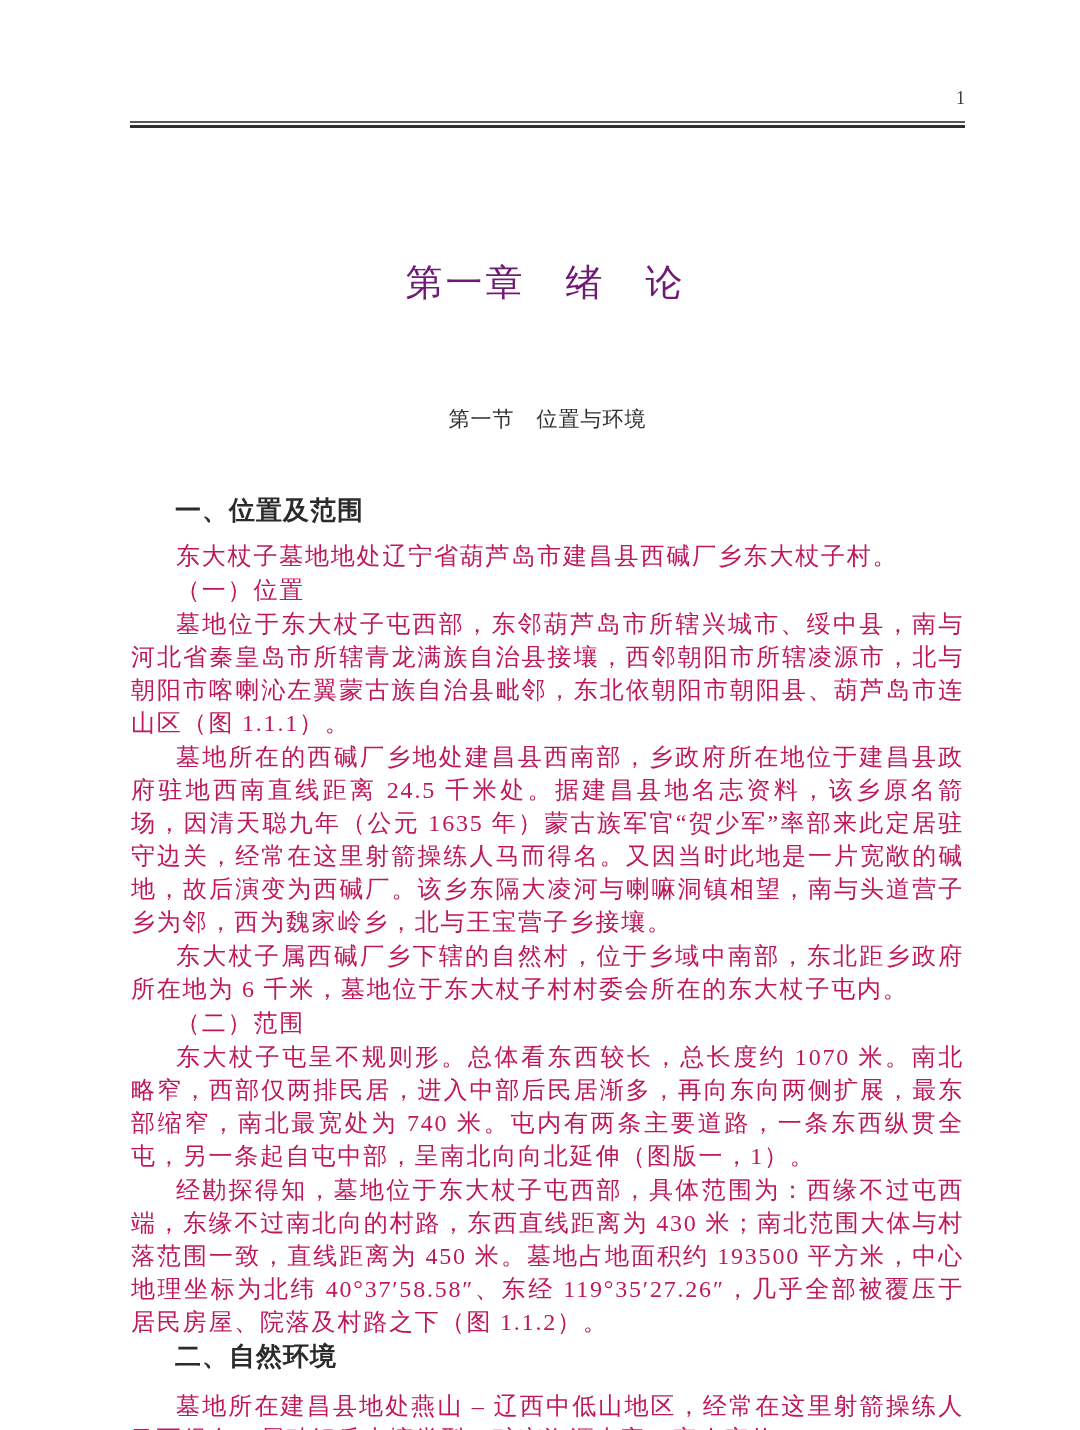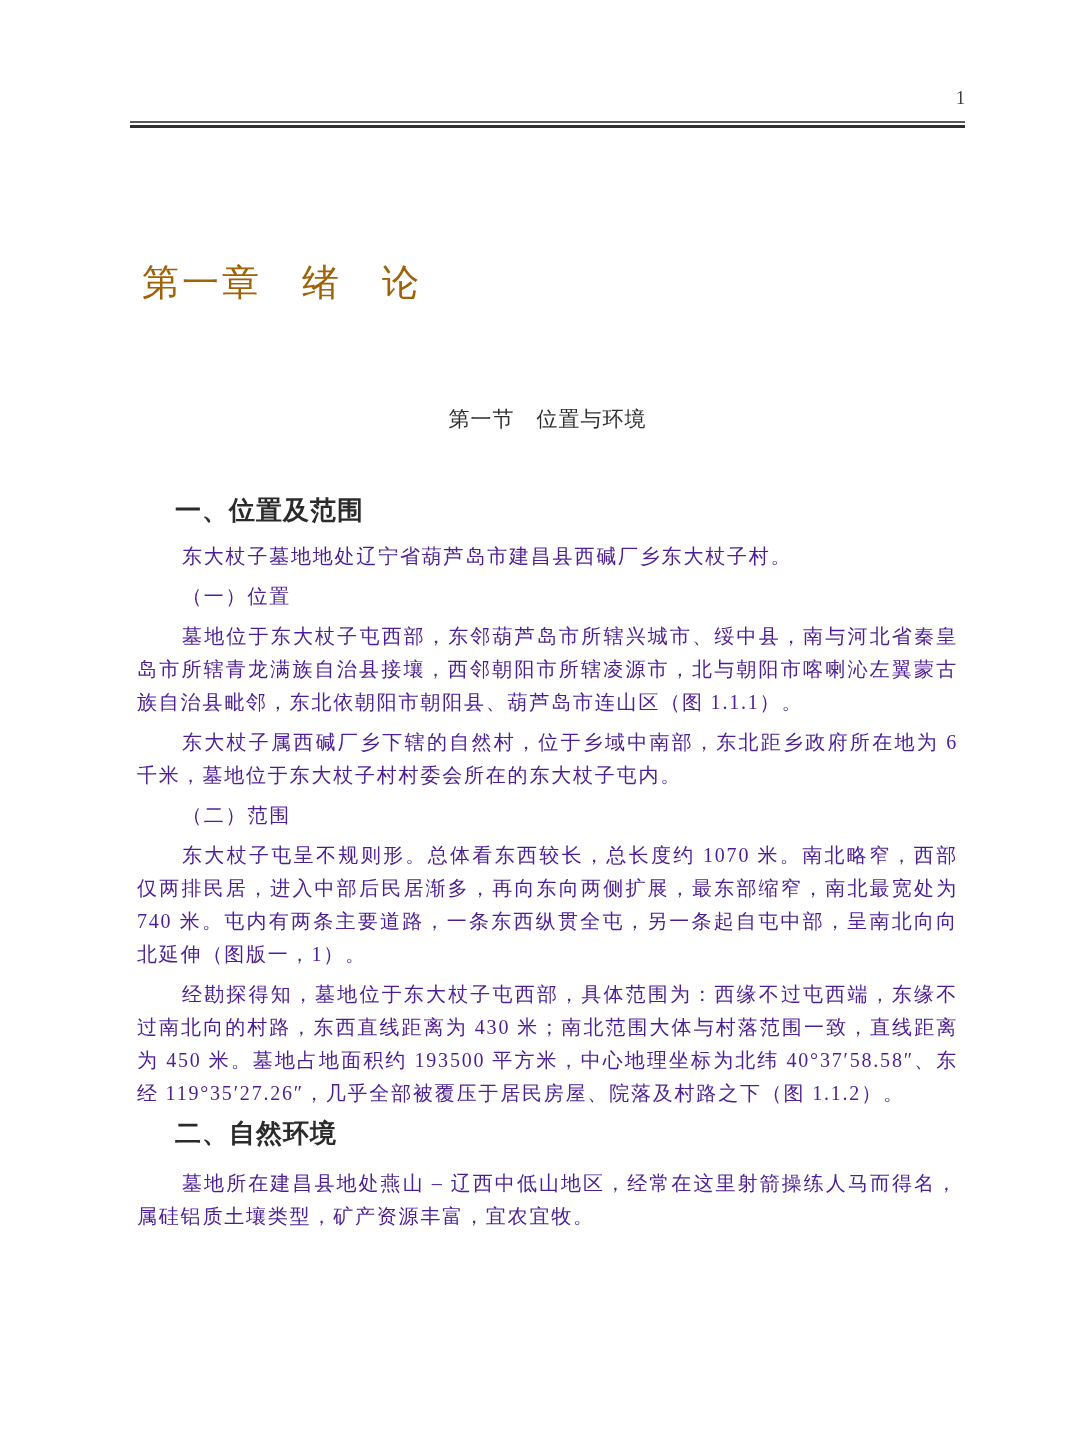--- a/index.html
+++ b/index.html
@@ -32,53 +32,53 @@
     left: 130px;
     width: 835px;
     height: 2px;
     border-top: 2px solid #5a5a5a;
     border-bottom: 3px solid #2f2f2f;
     background: #ffffff;
   }
   .chapter-title {
     position: absolute;
     top: 258px;
-    left: 142px;
+    left: 128px;
     width: 835px;
-    text-align: left;
+    text-align: center;
     font-size: 37px;
     letter-spacing: 3px;
-    color: #a16207;
+    color: #701a75;
     white-space: pre;
   }
   .section-title {
     position: absolute;
     top: 405px;
     left: 130px;
     width: 835px;
     text-align: center;
     font-size: 21px;
     letter-spacing: 1px;
     color: #2e2e2e;
     white-space: pre;
   }
   .body-block {
     position: absolute;
     top: 494px;
     left: 130px;
     width: 835px;
   }
   .body-block p {
-    margin: 7px;
-    font-size: 20px;
+    margin: 1px;
+    font-size: 24px;
     line-height: 33px;
     letter-spacing: 1.8px;
     text-align: justify;
     text-indent: 45px;
-    color: #4c1d95;
+    color: #be185d;
   }
   .bold-heading {
     font-family: "Liberation Sans", "DejaVu Sans", sans-serif;
     font-weight: 700;
     font-size: 26px;
     line-height: 33px;
     letter-spacing: 1px;
     color: #2b2b2b;
     margin: 0 0 13px 0;
     padding-left: 45px;
@@ -103,20 +103,21 @@
   <div class="body-block">
 
     <div class="bold-heading">一、位置及范围</div>
 
     <p>东大杖子墓地地处辽宁省葫芦岛市建昌县西碱厂乡东大杖子村。</p>
 
     <p>（一）位置</p>
 
     <p>墓地位于东大杖子屯西部，东邻葫芦岛市所辖兴城市、绥中县，南与河北省秦皇岛市所辖青龙满族自治县接壤，西邻朝阳市所辖凌源市，北与朝阳市喀喇沁左翼蒙古族自治县毗邻，东北依朝阳市朝阳县、葫芦岛市连山区（图 1.1.1）。</p>
 
+    <p>墓地所在的西碱厂乡地处建昌县西南部，乡政府所在地位于建昌县政府驻地西南直线距离 24.5 千米处。据建昌县地名志资料，该乡原名箭场，因清天聪九年（公元 1635 年）蒙古族军官“贺少军”率部来此定居驻守边关，经常在这里射箭操练人马而得名。又因当时此地是一片宽敞的碱地，故后演变为西碱厂。该乡东隔大凌河与喇嘛洞镇相望，南与头道营子乡为邻，西为魏家岭乡，北与王宝营子乡接壤。</p>
 
     <p>东大杖子属西碱厂乡下辖的自然村，位于乡域中南部，东北距乡政府所在地为 6 千米，墓地位于东大杖子村村委会所在的东大杖子屯内。</p>
 
     <p>（二）范围</p>
 
     <p>东大杖子屯呈不规则形。总体看东西较长，总长度约 1070 米。南北略窄，西部仅两排民居，进入中部后民居渐多，再向东向两侧扩展，最东部缩窄，南北最宽处为 740 米。屯内有两条主要道路，一条东西纵贯全屯，另一条起自屯中部，呈南北向向北延伸（图版一，1）。</p>
 
     <p>经勘探得知，墓地位于东大杖子屯西部，具体范围为：西缘不过屯西端，东缘不过南北向的村路，东西直线距离为 430 米；南北范围大体与村落范围一致，直线距离为 450 米。墓地占地面积约 193500 平方米，中心地理坐标为北纬 40°37′58.58″、东经 119°35′27.26″，几乎全部被覆压于居民房屋、院落及村路之下（图 1.1.2）。</p>
 
     <div class="bold-heading second">二、自然环境</div>

